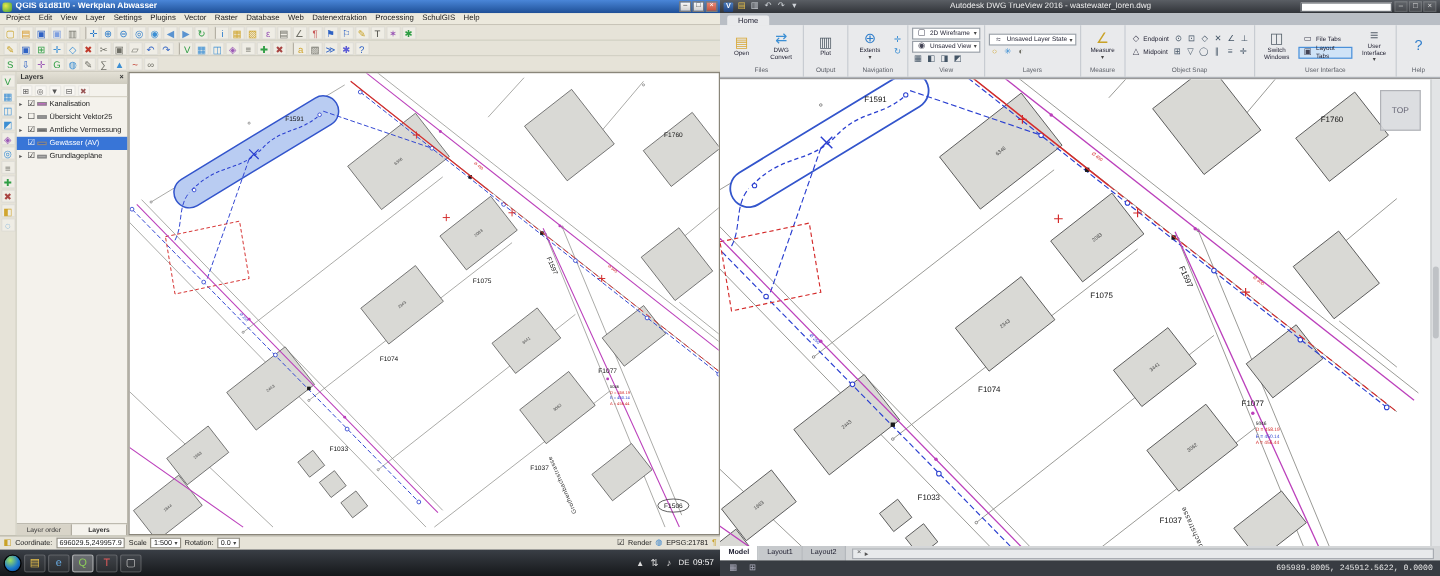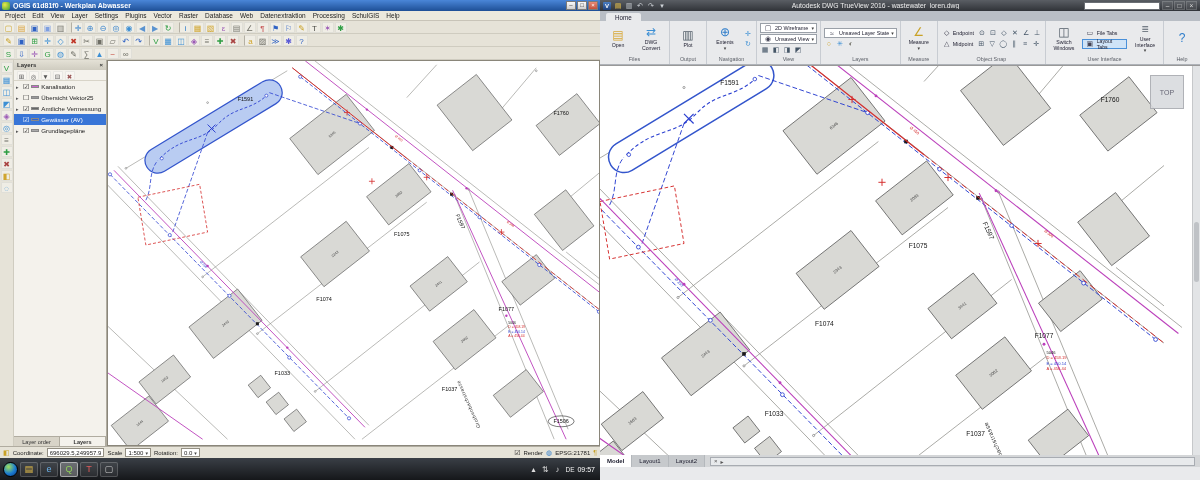--- a/index.html
+++ b/index.html
@@ -678,14 +678,19 @@
       <span class="ltab active">Model</span>
       <span class="ltab">Layout1</span>
       <span class="ltab">Layout2</span>
       <span class="cmdbar">
         <span class="cmd-x">×</span>
         <span class="cmd-x">▸</span>
         <input class="cmd-input" style="">
       </span>
     </div>
 
+    <div class="t-statusbar">
+      <span class="mini">▦</span>
+      <span class="mini">⊞</span>
+      <span class="coords">695989.8005, 245912.5622, 0.0000</span>
+    </div>
   </div>
 </div>
 
 </body></html>

